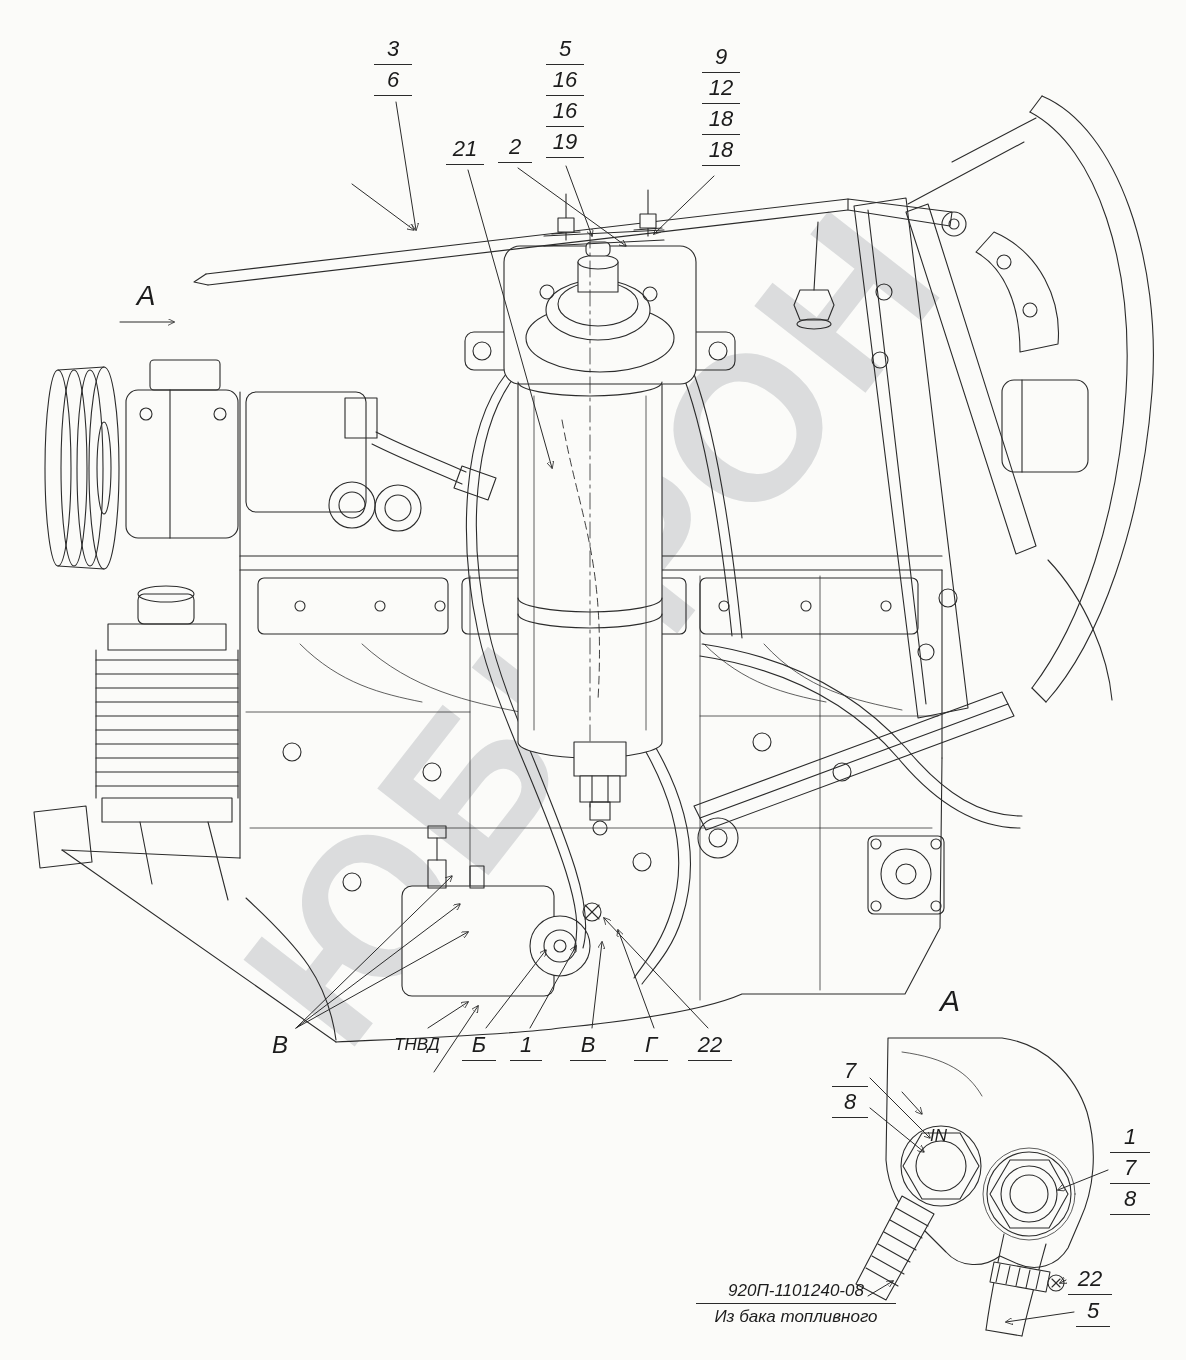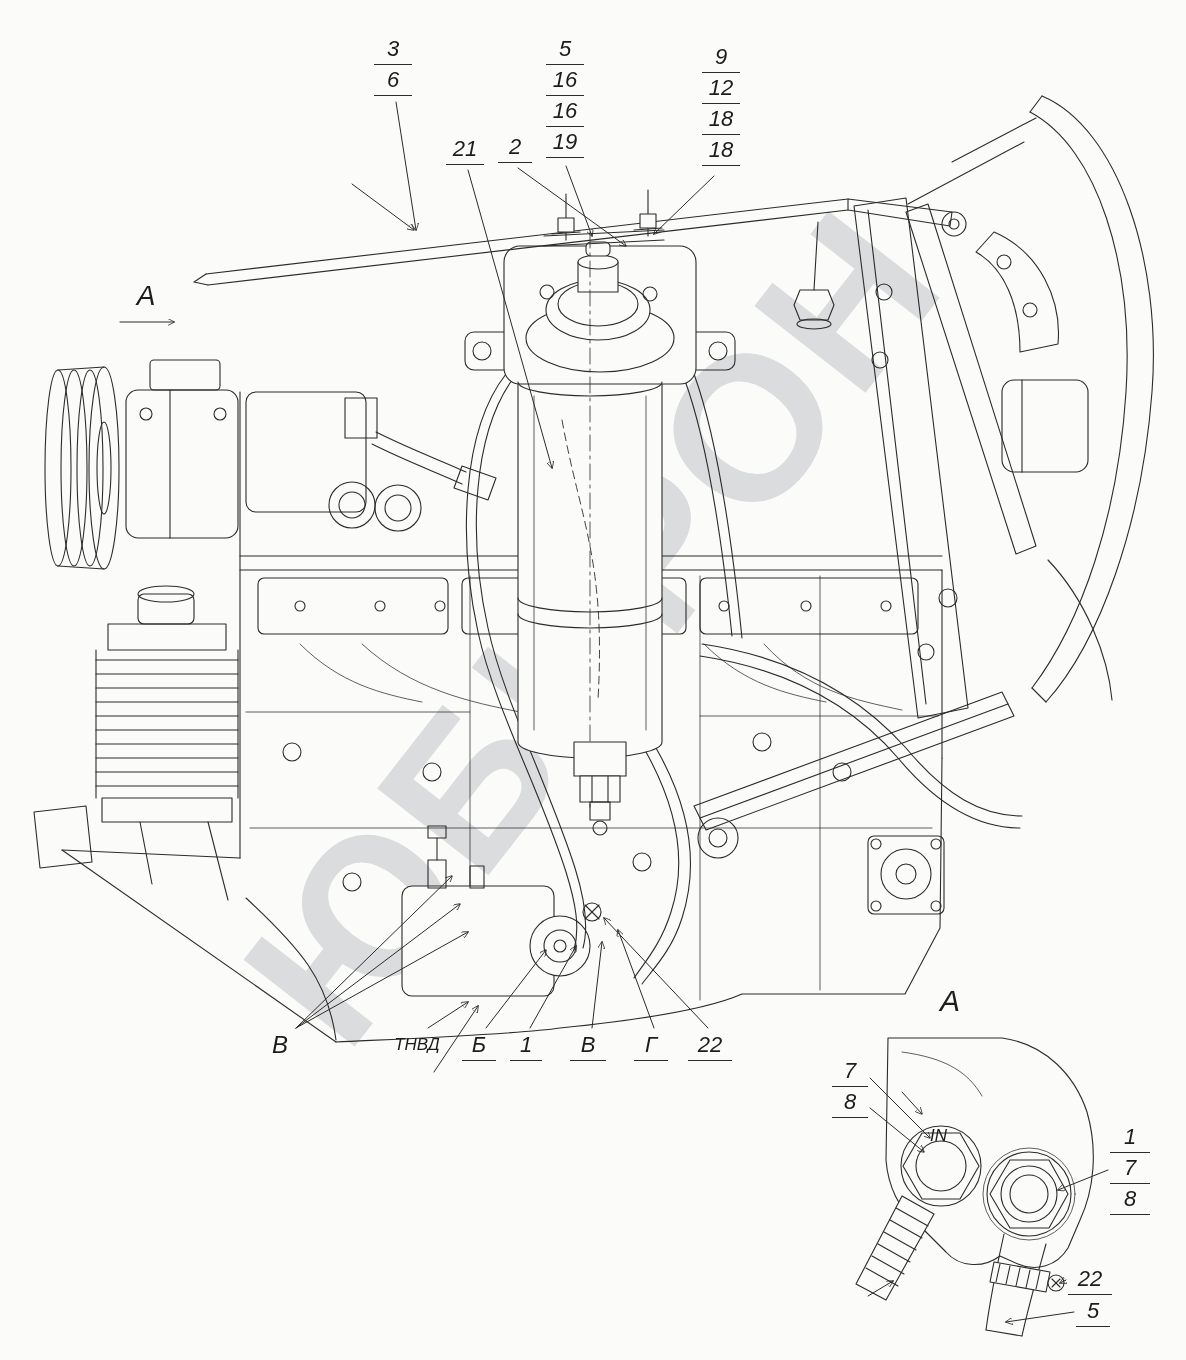--- a/index.html
+++ b/index.html
@@ -353,14 +353,18 @@
 
   <div class="lbl stack" style="left:1110px; top:1122px;">
     <div class="cell" style="width:40px;">1</div>
     <div class="cell" style="width:40px;">7</div>
     <div class="cell" style="width:40px;">8</div>
   </div>
 
   <div class="lbl single" style="left:1068px; top:1264px; width:44px;">22</div>
   <div class="lbl single" style="left:1076px; top:1296px; width:34px;">5</div>
 
+  <div class="lbl partlabel" style="left:696px; top:1280px; width:200px;">
+    <div class="pl-top">920П-1101240-08</div>
+    <div class="pl-bot">Из бака топливного</div>
+  </div>
 
 </div>
 
 </body></html>

